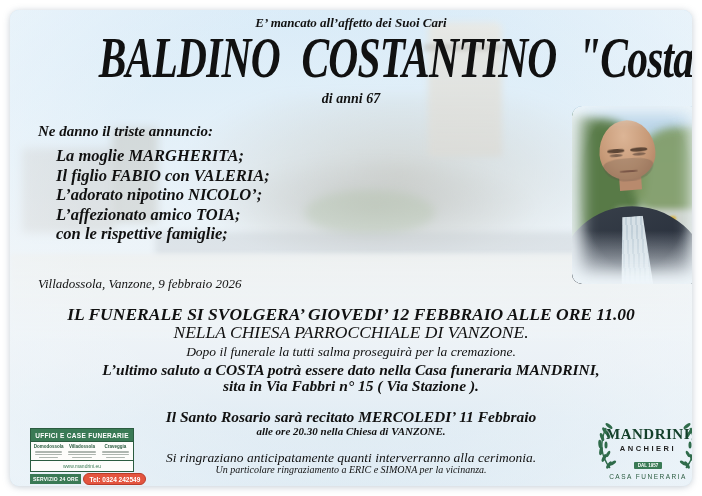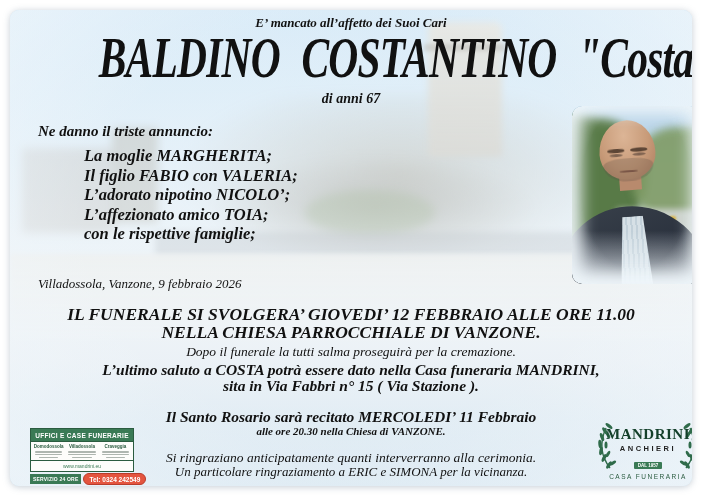--- a/index.html
+++ b/index.html
@@ -36,36 +36,36 @@
 
   
   .center{position:absolute;left:0;width:100%;text-align:center;}
   #intro{top:5px;font-size:13px;font-weight:bold;font-style:italic;}
   #deceased-name{top:17px;height:62px;font-size:56px;font-weight:bold;font-style:italic;line-height:62px;
         white-space:nowrap;letter-spacing:-1px;word-spacing:16px;transform:scaleX(.74);transform-origin:50% 50%;}
   #age{top:81px;font-size:14px;font-weight:bold;font-style:italic;}
 
   #announce-lead{position:absolute;left:28px;top:113px;font-size:15px;font-style:italic;font-weight:600;}
   #family-list{position:absolute;left:28px;top:136px;font-size:16.5px;font-weight:bold;font-style:italic;
-        line-height:19.5px;white-space:nowrap;margin-left:28px;}
+        line-height:19.5px;white-space:nowrap;}
   #family-list .fam{display:block;margin-left:18px;}
   #family-list .fam:nth-child(6){margin-left:76px;}
   #family-list .fam:nth-child(7){margin-left:8px;}
   #dateline{position:absolute;left:28px;top:266px;font-size:13px;font-style:italic;}
 
   .c-line{position:absolute;left:0;width:100%;text-align:center;font-style:italic;white-space:nowrap;}
   #funeral1{top:294px;font-size:17.5px;font-weight:bold;}
-  #funeral2{top:312px;font-size:17.5px;font-weight:bold;text-align:center;}
+  #funeral2{top:312px;font-size:17.5px;font-weight:normal;text-align:center;}
   #cremation{top:334px;font-size:13.5px;}
   #viewing1{top:351px;font-size:15.5px;font-weight:bold;}
   #viewing2{top:367px;font-size:15.5px;font-weight:bold;}
   #rosary1{top:398px;font-size:15.5px;font-weight:bold;}
   #rosary2{top:415px;font-size:11px;font-weight:bold;}
   #thanks1{top:440px;font-size:13.5px;}
-  #thanks2{top:454px;font-size:13px;}
+  #thanks2{top:454px;font-size:10px;}
 
   
   #portrait{position:absolute;left:562px;top:96px;width:128px;height:178px;border-radius:10px;overflow:hidden;}
   .p-sky{position:absolute;inset:0;background:linear-gradient(180deg,#b5d2e8 0%,#c6dcec 35%,#d3e2e9 60%,#cdd6d2 100%);}
   .p-mtn-left{position:absolute;left:-14%;top:6%;width:72%;height:72%;background:#587a47;filter:blur(4px);
         border-radius:0 55% 45% 0/0 50% 50% 0;transform:rotate(7deg);}
   .p-mtn-right{position:absolute;right:-18%;top:12%;width:72%;height:55%;background:#7f9b64;filter:blur(4px);
         border-radius:50% 0 0 50%;opacity:.9;}
   .p-ground{position:absolute;left:35%;top:58%;width:70%;height:22%;background:#ccd2cc;filter:blur(3px);}
   .p-yellow{position:absolute;left:76%;top:62%;width:7px;height:6px;background:#d9b544;filter:blur(1px);border-radius:2px;}

